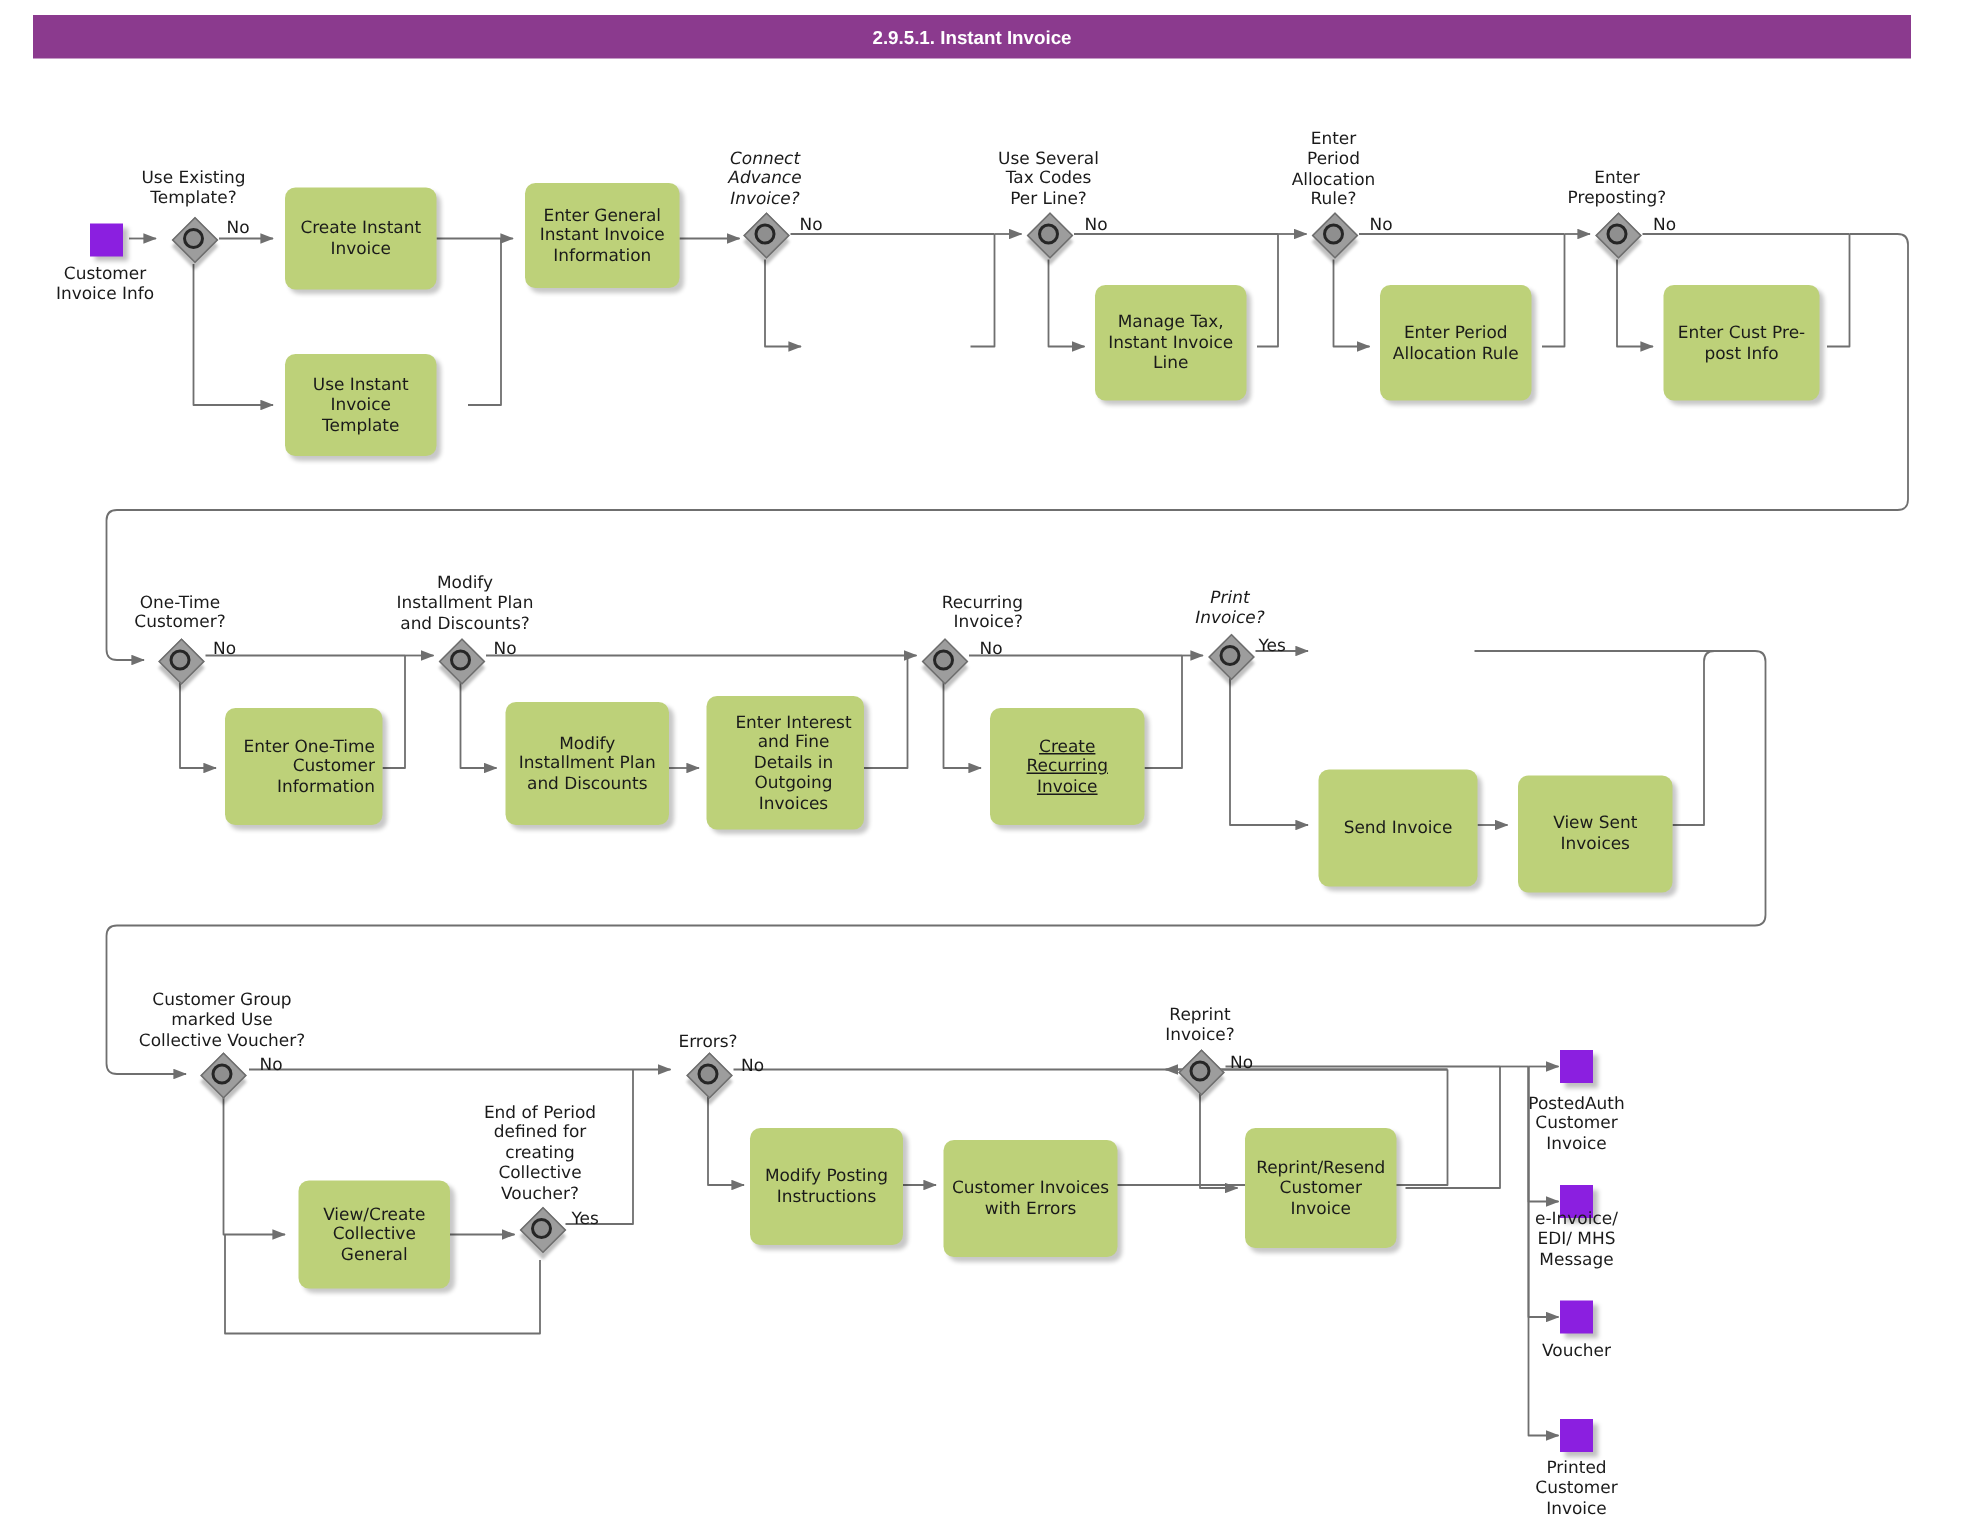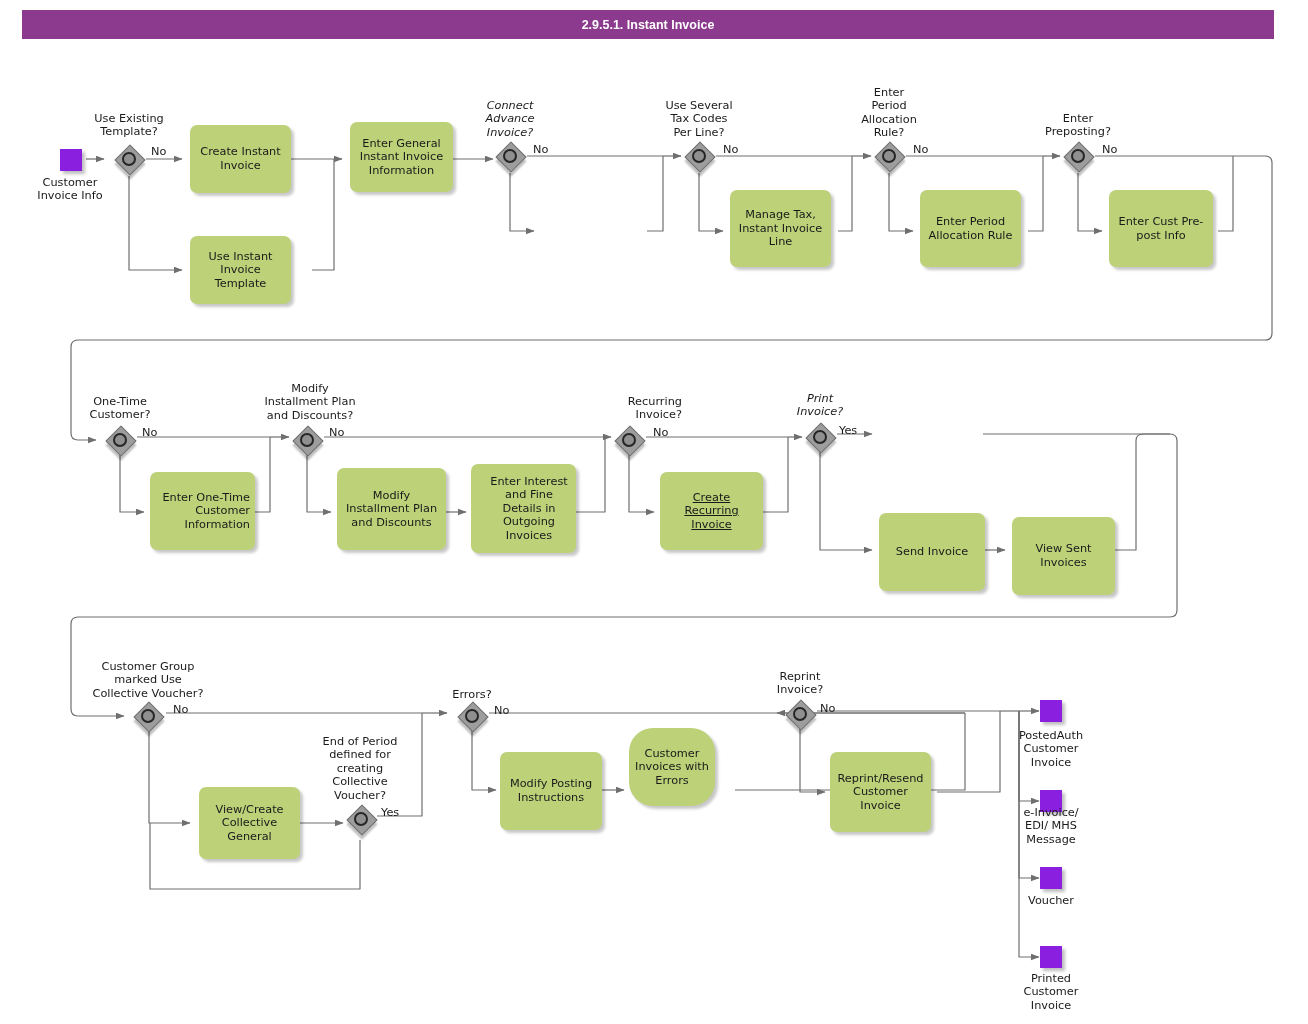--- a/index.html
+++ b/index.html
@@ -336,21 +336,21 @@
   </div>
   <div class="lab" style="left:747px;top:670px;width:106px;">Reprint
 Invoice?</div>
   <div class="edgelab" style="left:820px;top:702px;">No</div>
 
   <div class="task" style="left:199px;top:787px;width:101px;height:72px;">View/Create
 Collective
 General</div>
   <div class="task" style="left:500px;top:752px;width:102px;height:78px;">Modify Posting
 Instructions</div>
-  <div class="task" style="left:629px;top:728px;width:86px;height:78px;border-radius:24px;">Customer
+  <div class="task" style="left:629px;top:760px;width:116px;height:78px;">Customer
 Invoices with
 Errors</div>
   <div class="task" style="left:830px;top:752px;width:101px;height:80px;">Reprint/Resend
 Customer
 Invoice</div>
 
   <div class="ev" style="left:1040px;top:700px;"></div>
   <div class="lab" style="left:997px;top:729px;width:108px;">PostedAuth
 Customer
 Invoice</div>

